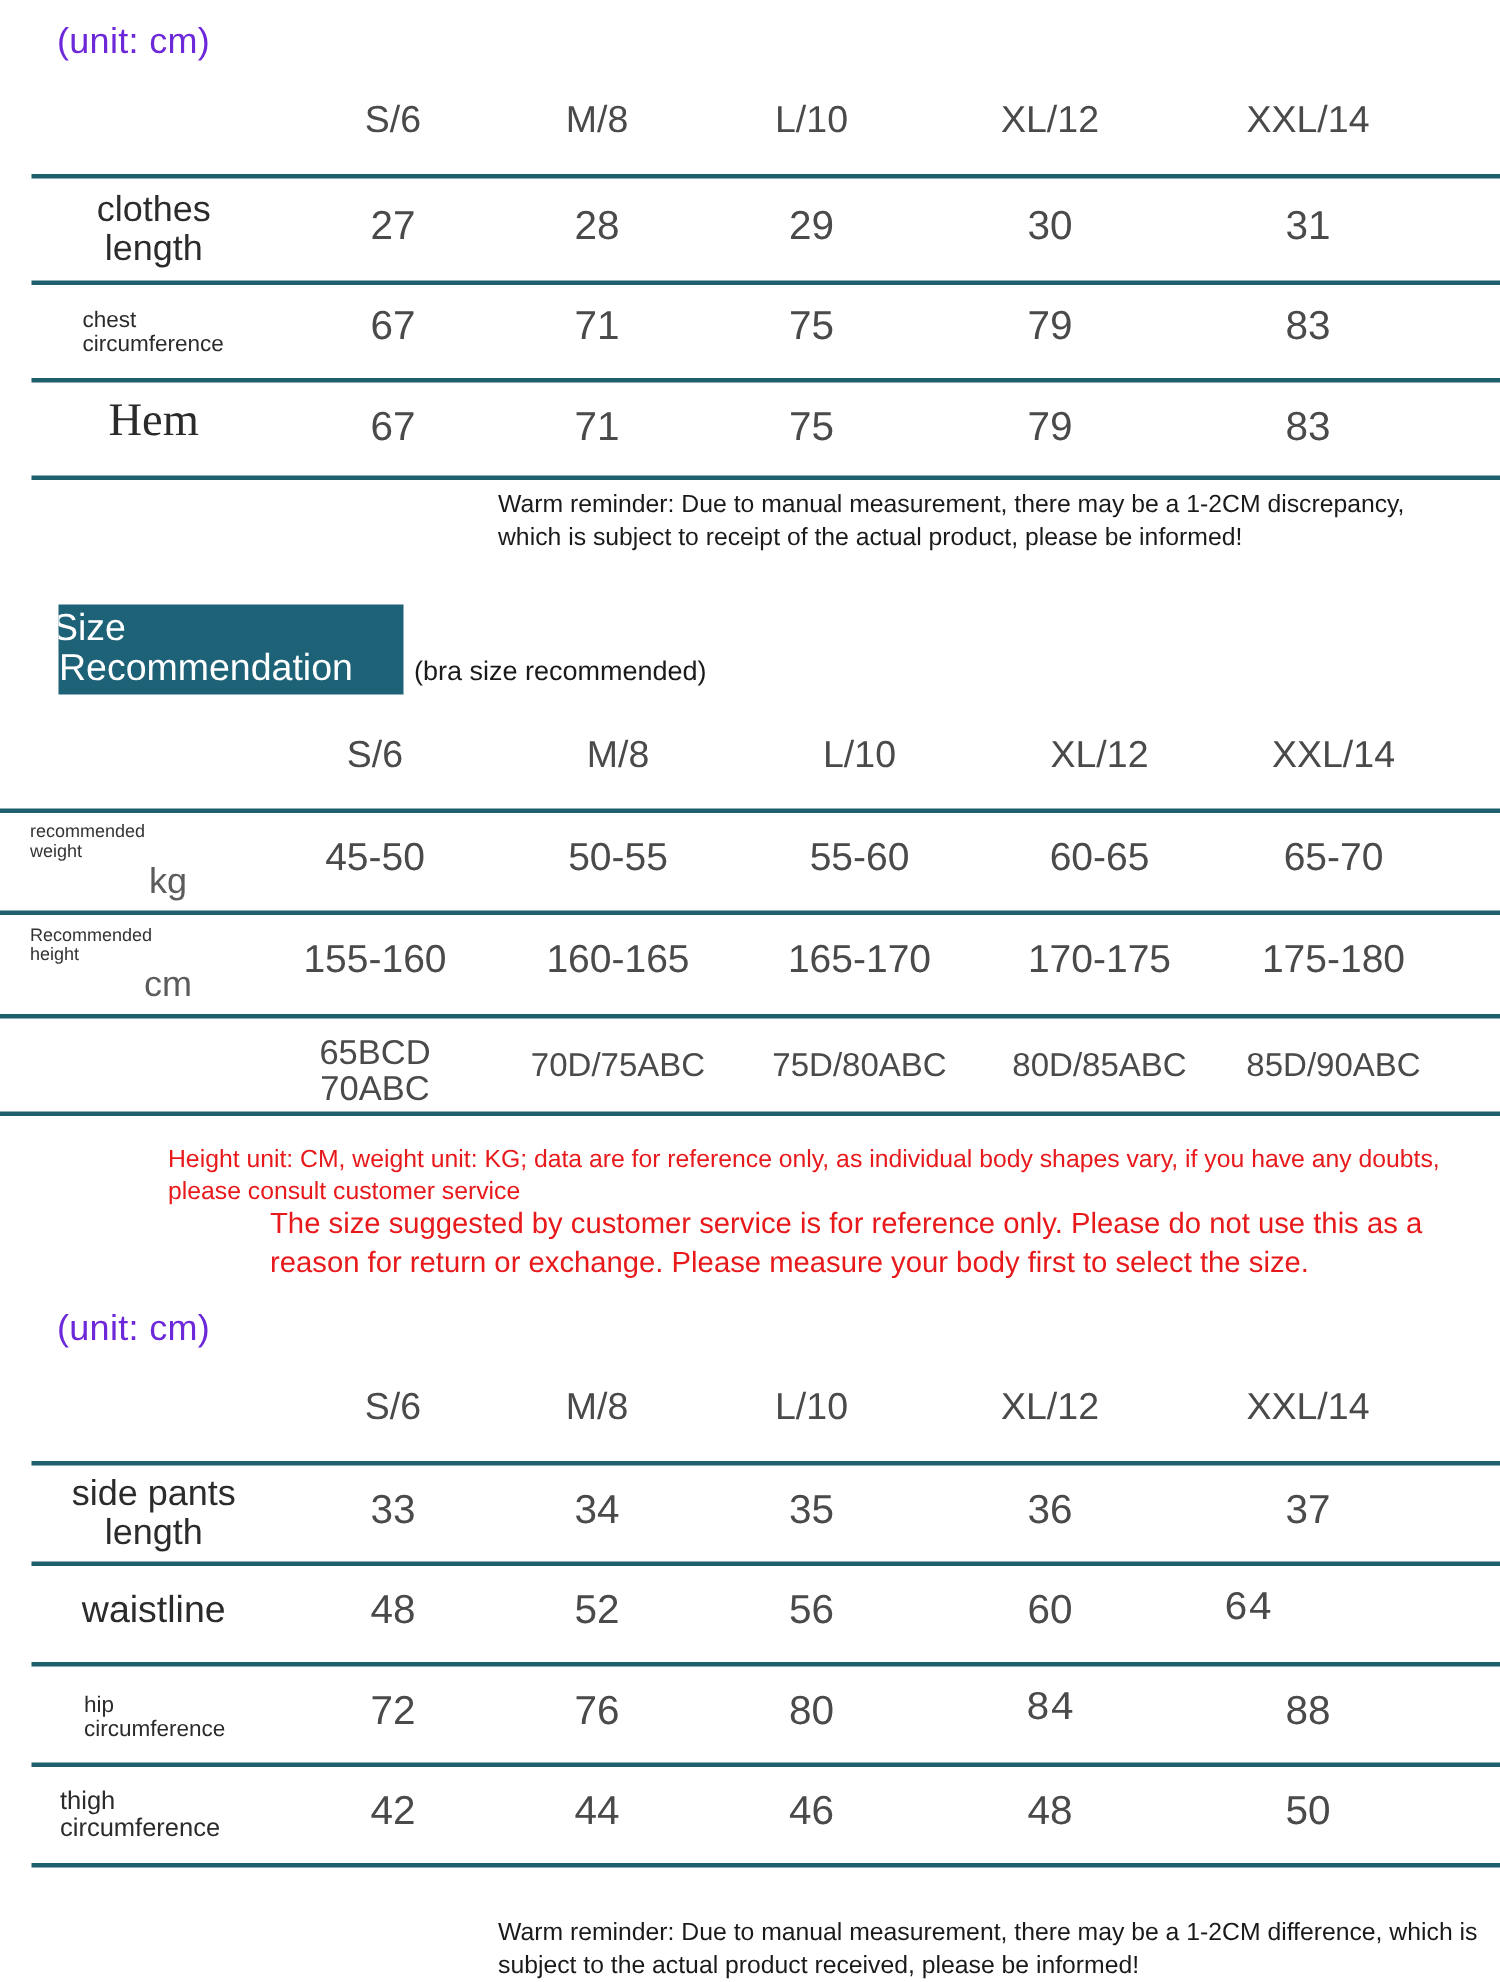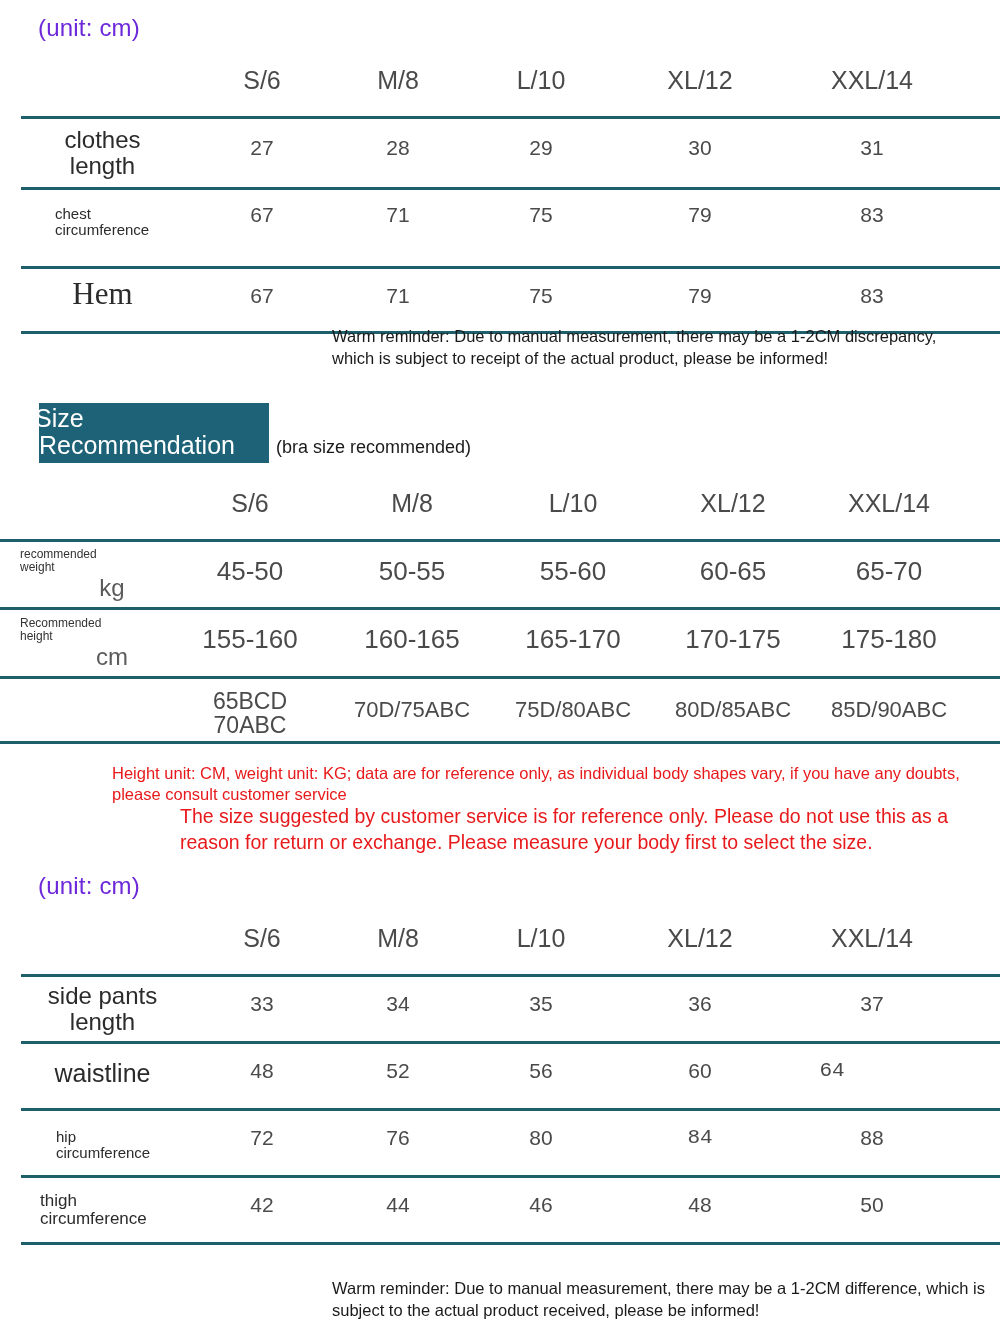--- a/index.html
+++ b/index.html
@@ -58,21 +58,21 @@
     left: 0;
     width: 205px;
     text-align: center;
     color: #2b2b2b;
     line-height: 1.07;
   }
   .row-label.two-line { white-space: pre-line; }
   .cell {
     position: absolute;
     transform: translateX(-50%);
-    font-size: 21px;
+    font-size: 27px;
     color: #4a4a4a;
     white-space: pre-line;
     text-align: center;
     line-height: 1.0;
   }
 
   
   .lbl-xl  { font-size: 24px; }
   .lbl-sm  { font-size: 15px; }
   .lbl-xxl { font-size: 31px; }
@@ -154,21 +154,21 @@
 length</div>
     <div class="cell" style="left:262px; top:18px;">27</div>
     <div class="cell" style="left:398px; top:18px;">28</div>
     <div class="cell" style="left:541px; top:18px;">29</div>
     <div class="cell" style="left:700px; top:18px;">30</div>
     <div class="cell" style="left:872px; top:18px;">31</div>
   </div>
 
   <div class="rule indent"></div>
 
-  <div class="data-row" style="height:76px;">
+  <div class="data-row" style="height:62px;">
     <div class="row-label two-line lbl-sm" style="top:16px; text-align:left; padding-left:55px;">chest
 circumference</div>
     <div class="cell" style="left:262px; top:14px;">67</div>
     <div class="cell" style="left:398px; top:14px;">71</div>
     <div class="cell" style="left:541px; top:14px;">75</div>
     <div class="cell" style="left:700px; top:14px;">79</div>
     <div class="cell" style="left:872px; top:14px;">83</div>
   </div>
 
   <div class="rule indent"></div>

